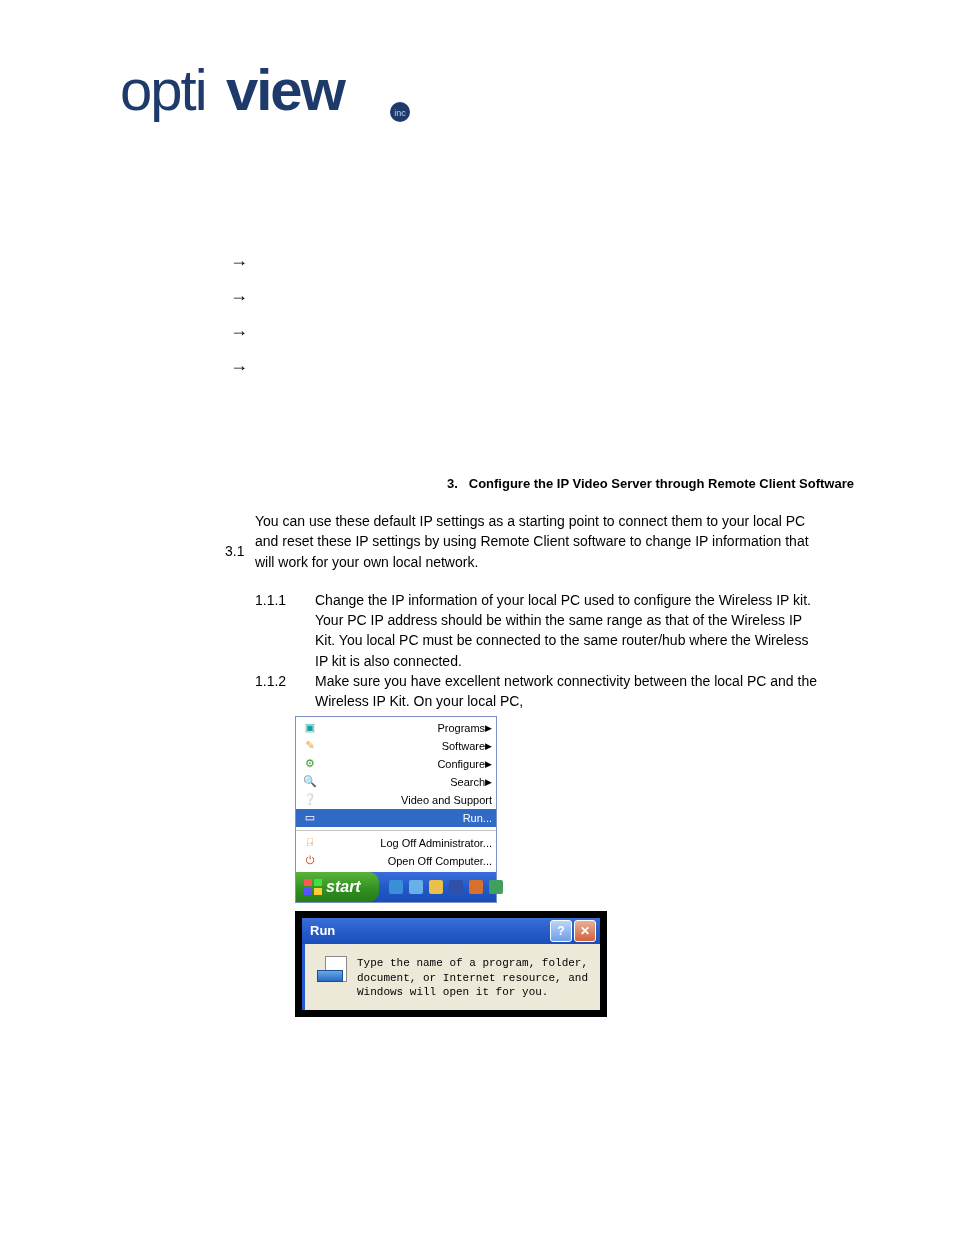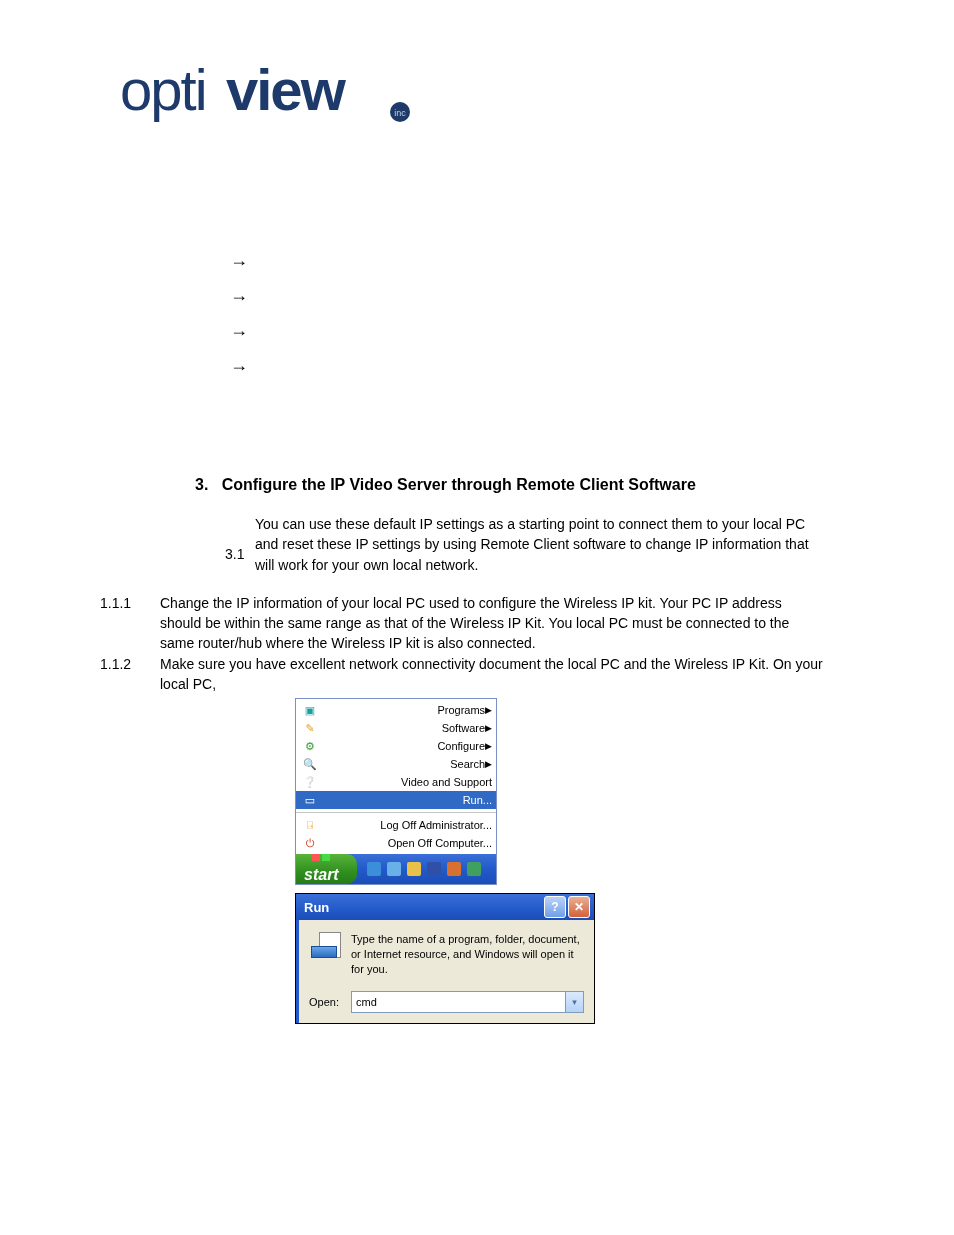--- a/index.html
+++ b/index.html
@@ -24,34 +24,36 @@
     margin-bottom: 100px;
   }
   .arrows div {
     font-size: 18px;
     font-family: "Segoe UI Symbol", Arial, sans-serif;
     color: #000;
     margin-bottom: 14px;
   }
   .section-heading {
     font-weight: 700;
-    font-size: 16px;
+    font-size: 13px;
     margin-left: 95px;
     margin-bottom: 20px;
+    text-align: right;
   }
   .num-line {
     display: flex;
     margin-left: 125px;
     margin-right: 30px;
     margin-bottom: 18px;
     line-height: 1.45;
   }
   .num-line .numcol { flex: 0 0 30px; margin-top: 30px; }
   .sub-line {
     display: flex;
+    margin-left: 155px;
     margin-right: 30px;
     line-height: 1.45;
   }
   .sub-line .numcol { flex: 0 0 60px; }
   .sub-line .txtcol { flex: 1; }
   .screenshots {
     margin-left: 195px;
     margin-top: 4px;
     width: 300px;
   }
@@ -98,21 +100,20 @@
     align-items: center;
     height: 30px;
     padding: 0 18px 0 8px;
     background: linear-gradient(#59b33a, #2f8f1f 60%, #257c17);
     border-radius: 0 10px 10px 0;
     color: #fff;
     font-size: 16px;
     font-weight: bold;
     font-style: italic;
     gap: 4px;
-    flex-direction: column;
   }
   .winflag {
     width: 18px; height: 16px;
     display: inline-block;
     background:
       linear-gradient(#f55 0 0) 0 0/8px 7px no-repeat,
       linear-gradient(#4d4 0 0) 10px 0/8px 7px no-repeat,
       linear-gradient(#55f 0 0) 0 9px/8px 7px no-repeat,
       linear-gradient(#fc3 0 0) 10px 9px/8px 7px no-repeat;
   }
@@ -127,21 +128,21 @@
     display: inline-block;
     border-radius: 2px;
   }
   
   .rundlg {
     width: 298px;
     margin-top: 8px;
     font-family: Tahoma, sans-serif;
     font-size: 11px;
     background: #ece9d8;
-    border: 1px solid #000000;
+    border: 7px solid #000000;
   }
   .runtitle {
     height: 26px;
     background: linear-gradient(#3a6fd8, #235ac9 60%, #1a4db8);
     color: #fff;
     display: flex;
     align-items: center;
     padding: 0 4px 0 8px;
     font-weight: bold;
     font-size: 13px;
@@ -160,20 +161,21 @@
     color: #fff;
     font-family: Arial, sans-serif;
   }
   .titlebtn.help {
     background: linear-gradient(#bcd3f7, #6f9fe8);
     color: #fff;
   }
   .runbody {
     padding: 12px 10px 10px 10px;
     border-left: 3px solid #2359c8;
+    font-family: Liberation Mono, monospace;
   }
   .runrow1 { display: flex; gap: 10px; align-items: flex-start; }
   .runicon {
     width: 32px; height: 28px; flex: 0 0 32px;
     position: relative;
   }
   .runicon .doc {
     position: absolute; right: 0; top: 0;
     width: 20px; height: 24px;
     background: #fff; border: 1px solid #888;
@@ -250,21 +252,21 @@
     <div class="numcol">3.1</div>
     <div class="txtcol">You can use these default IP settings as a starting point to connect them to your local PC and reset these IP settings by using Remote Client software to change IP information that will work for your own local network.</div>
   </div>
 
   <div class="sub-line">
     <div class="numcol">1.1.1</div>
     <div class="txtcol">Change the IP information of your local PC used to configure the Wireless IP kit. Your PC IP address should be within the same range as that of the Wireless IP Kit. You local PC must be connected to the same router/hub where the Wireless IP kit is also connected.</div>
   </div>
   <div class="sub-line">
     <div class="numcol">1.1.2</div>
-    <div class="txtcol">Make sure you have excellent network connectivity document the local PC and the Wireless IP Kit. On your local PC,</div>
+    <div class="txtcol">Make sure you have excellent network connectivity between the local PC and the Wireless IP Kit. On your local PC,</div>
   </div>
 
   <div class="screenshots">
 
     <div class="startmenu">
       <div class="menu-sec">
         <div class="menu-row">
           <span class="micon ic-teal">▣</span>
           <span class="mlabel">Programs</span>
           <span class="arrowr">▶</span>
@@ -328,25 +330,18 @@
         <span class="titlebtn">✕</span>
       </div>
       <div class="runbody">
         <div class="runrow1">
           <div class="runicon">
             <div class="doc"></div>
             <div class="bar"></div>
           </div>
           <div class="runtxt">Type the name of a program, folder, document, or Internet resource, and Windows will open it for you.</div>
         </div>
-        <div class="runrow2">
-          <div class="openlbl">Open:</div>
-          <div class="combo">
-            <input class="combo-input" value="cmd" style="">
-            <div class="combo-btn">▾</div>
-          </div>
-        </div>
       </div>
     </div>
 
   </div>
 
 </div>
 
 </body></html>

